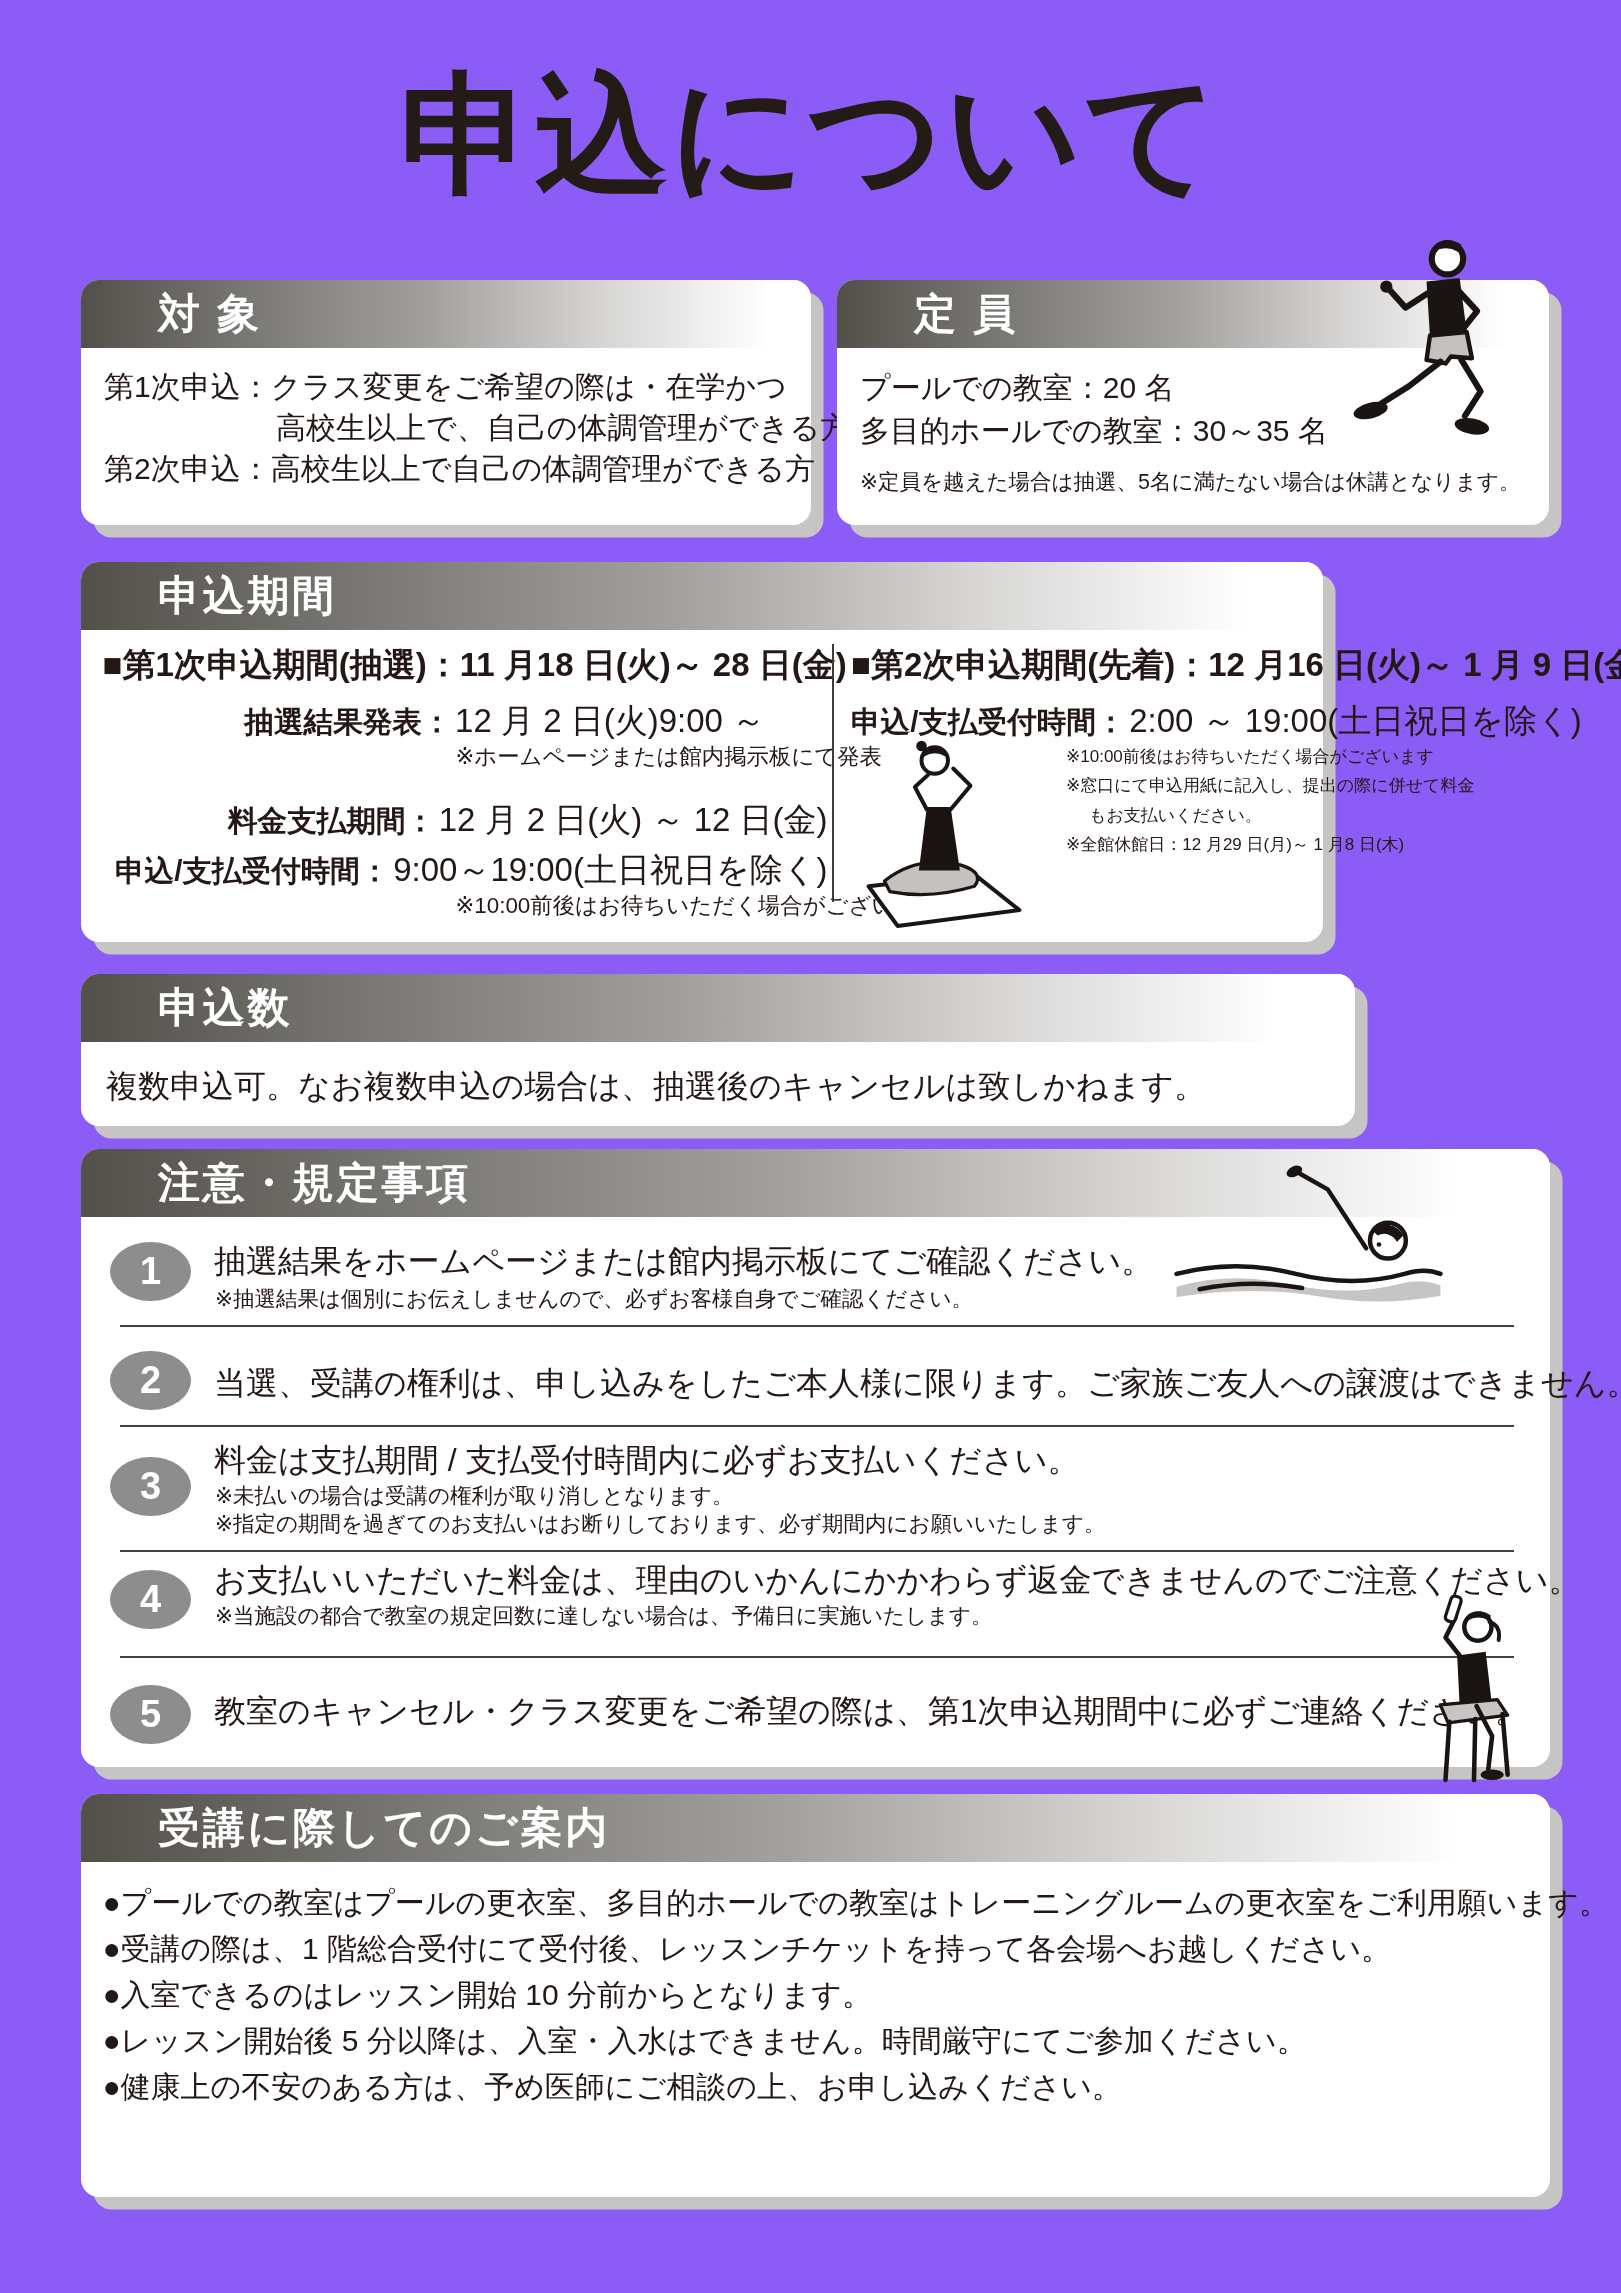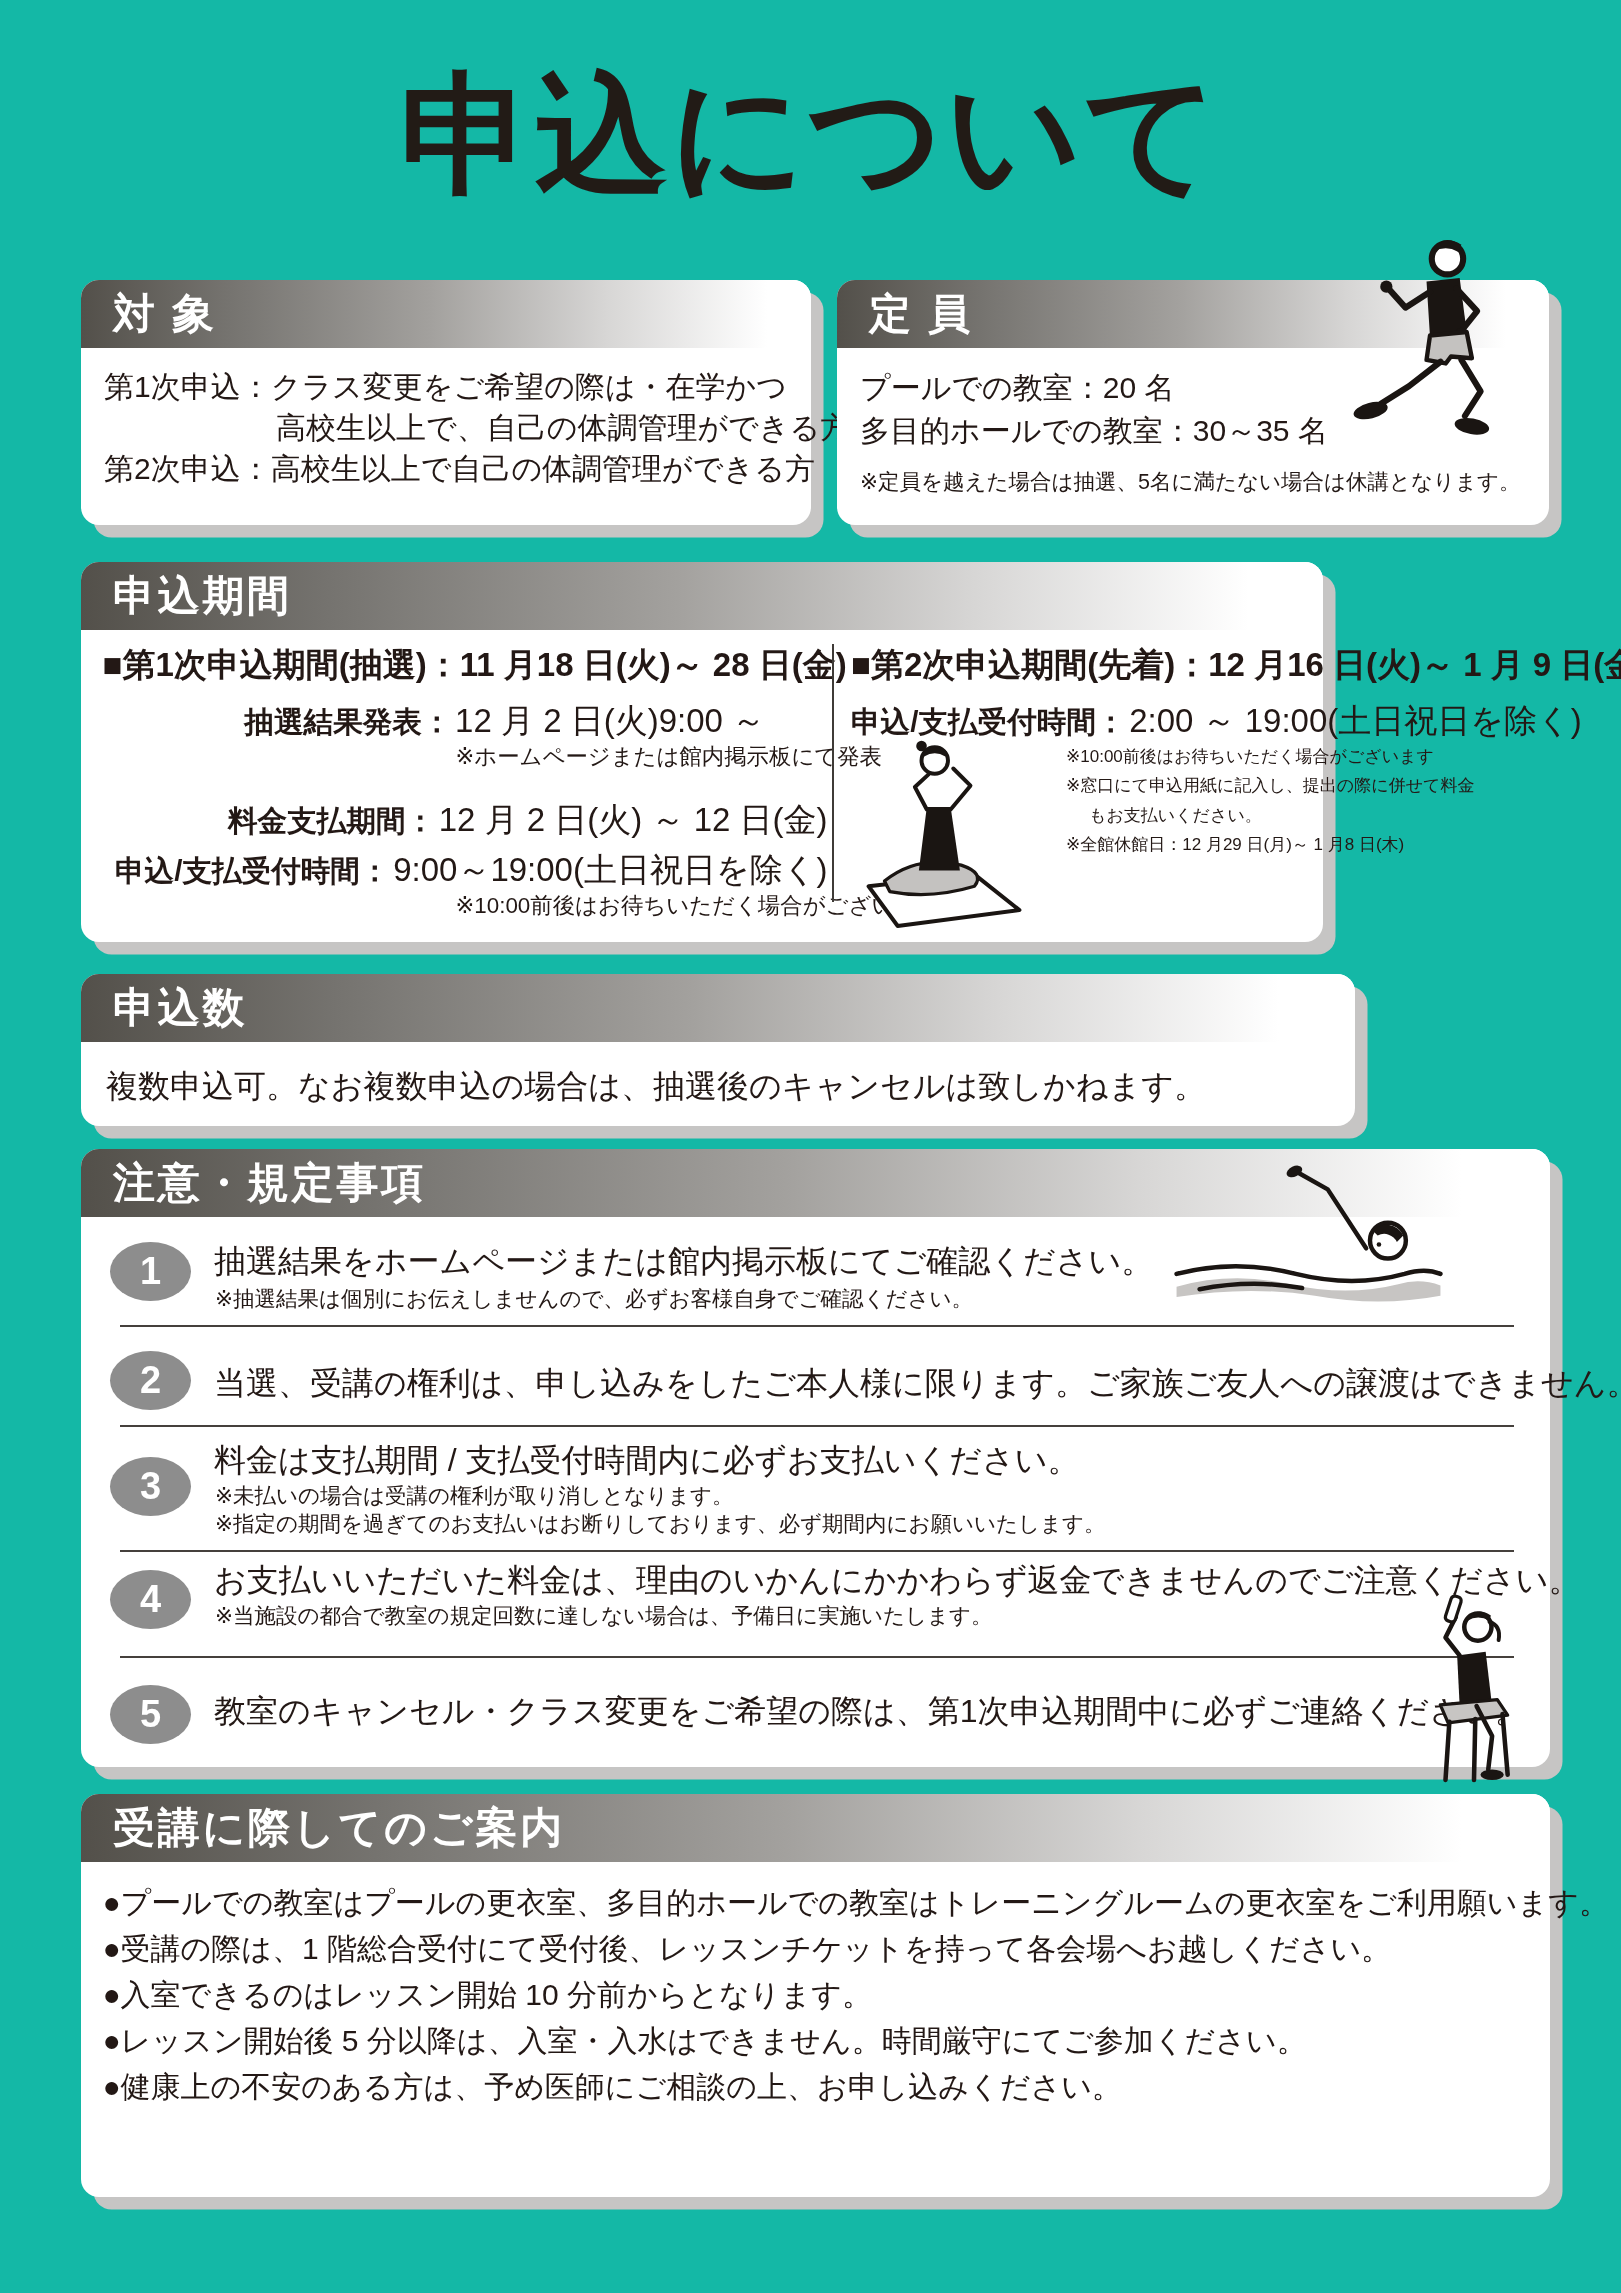--- a/index.html
+++ b/index.html
@@ -1,34 +1,35 @@
 <!DOCTYPE html>
 <html style="font-size:14.3px"><head>
 <meta charset="utf-8">
 <style>
   html,body { margin:0; padding:0; background:#e6e6e6; }
   .page {
     position:relative; width:1622px; height:2294px;
-    background:#14b8a6; overflow:hidden;
+    background:#8b5cf6; overflow:hidden;
     font-family:"Liberation Sans","DejaVu Sans",sans-serif;
     color:#231815;
   }
   .page-title {
     position:absolute; top:47px; left:0; width:100%;
     text-align:center; font-size:133px; font-weight:bold;
     letter-spacing:1.8px; color:#221b16; margin:0;
   }
   .card {
     position:absolute; background:#ffffff; border-radius:18px;
     box-shadow:12.5px 12.5px 0 #c6c5c4;
   }
   .band {
     position:absolute; left:0; top:0; right:0; height:68px;
     border-radius:18px 18px 0 0;
     background:linear-gradient(90deg,#53504a 0%,#75736f 20%,#a3a19e 48%,#d7d6d5 72%,#ffffff 94%);
+    padding-left:45px;
   }
   .band span {
     display:block; color:#ffffff; font-weight:bold; font-size:42px;
     line-height:68px; padding-left:32px; letter-spacing:2.7px;
     white-space:nowrap;
   }
   .body-line { white-space:nowrap; }
   
   .target-body { position:absolute; top:86px; left:23px; font-size:30px; line-height:41px; }
   .indent { padding-left:172px; }

